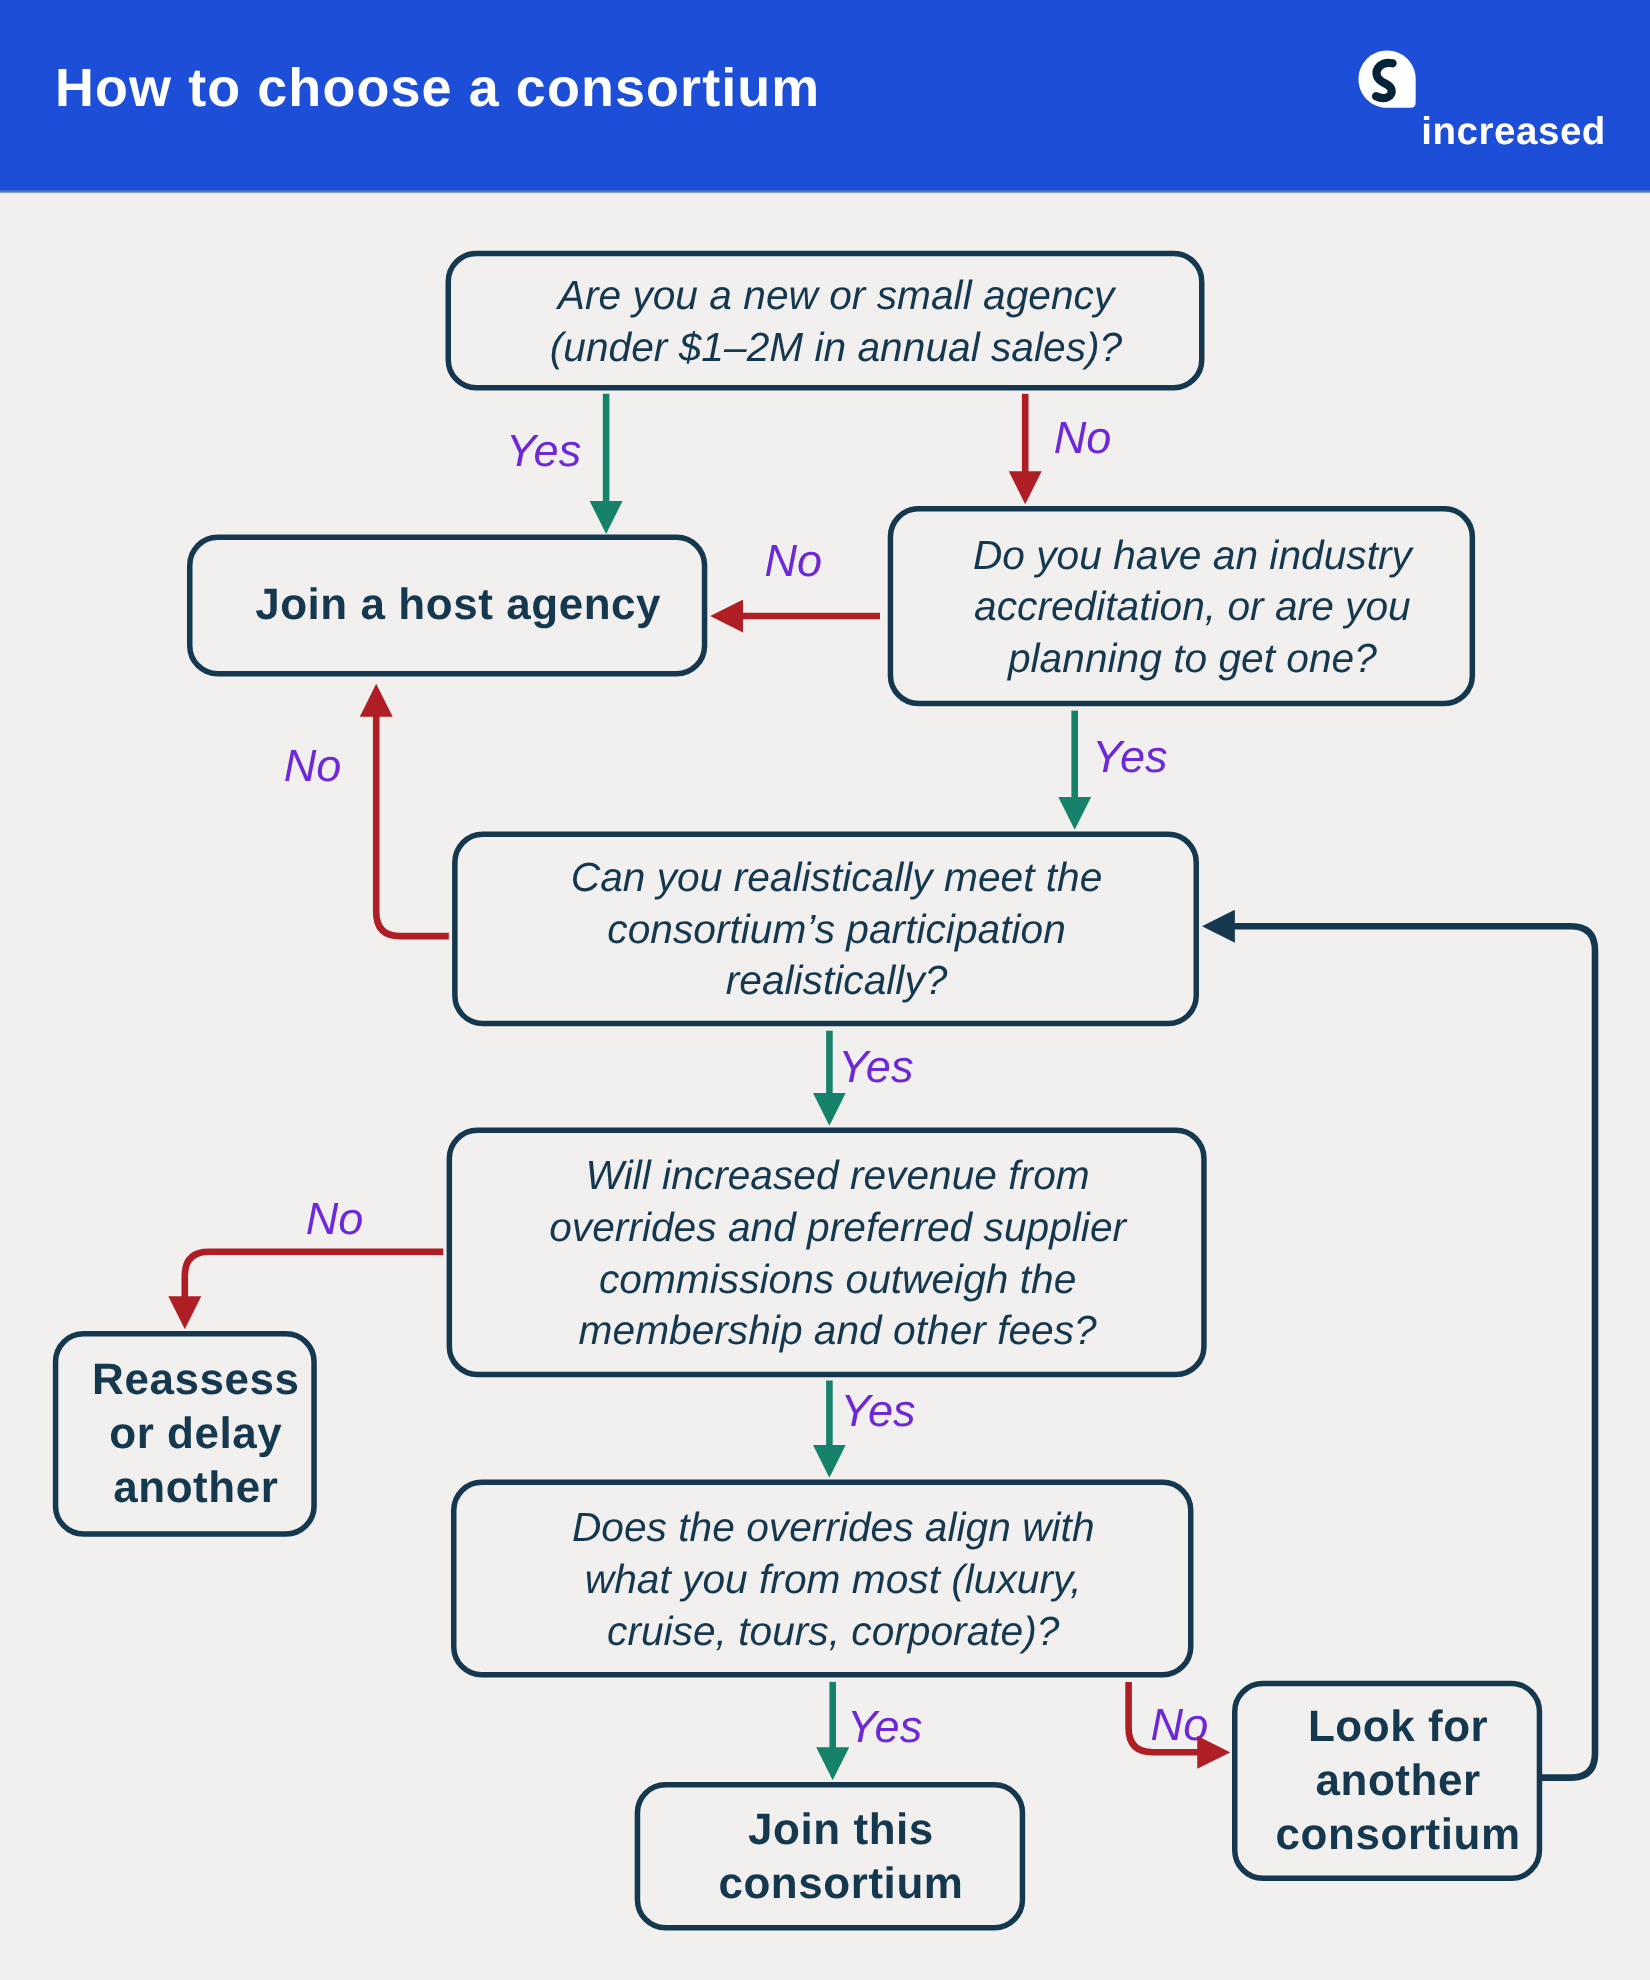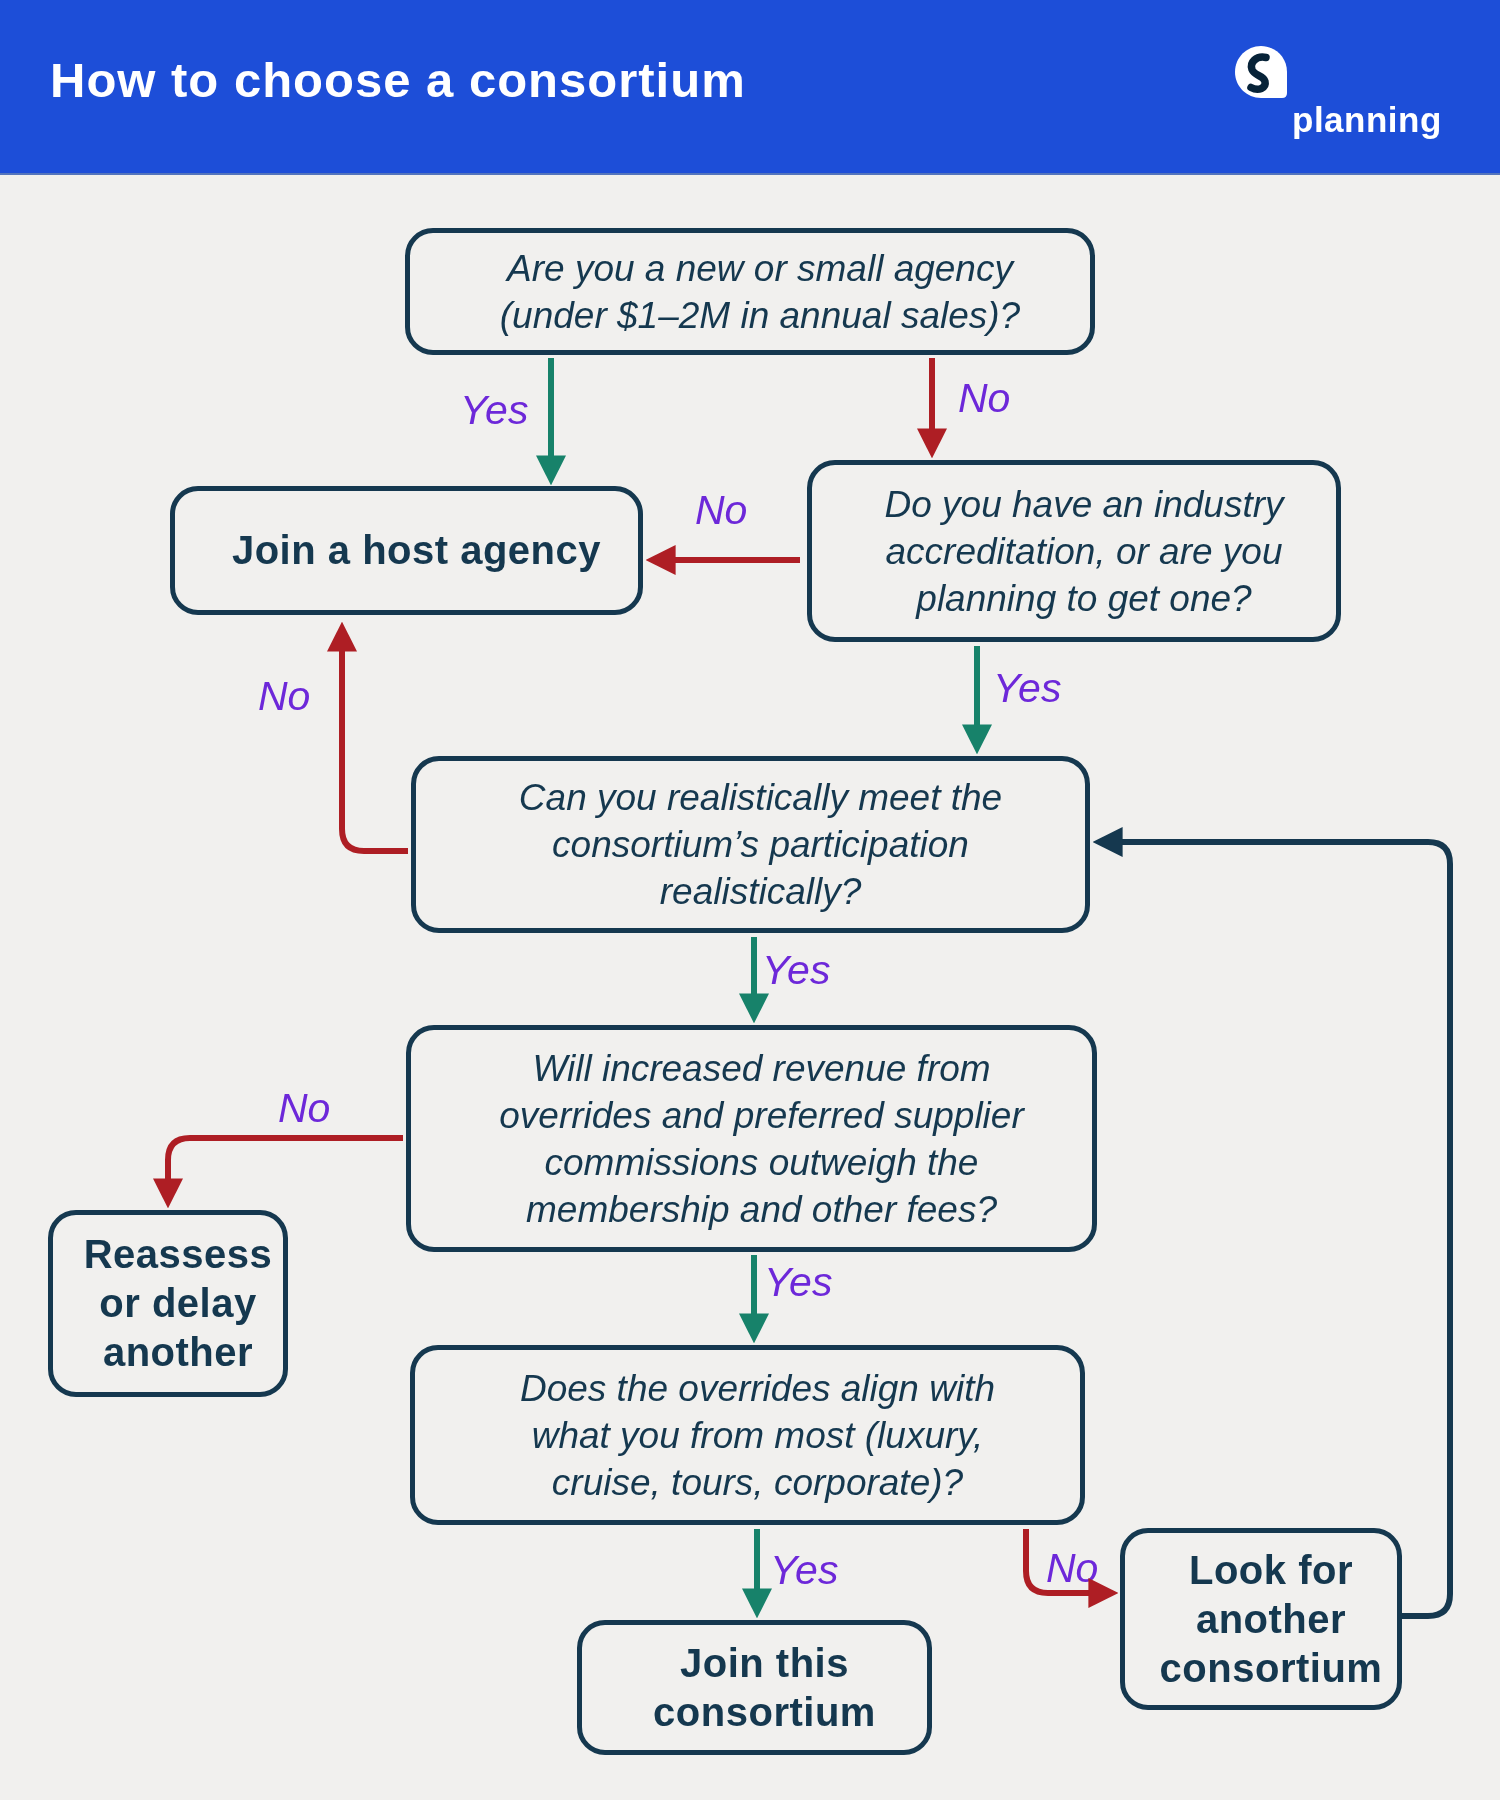--- a/index.html
+++ b/index.html
@@ -44,21 +44,21 @@
 
 <div class="canvas">
 
   <div class="header">
     <div class="title">How to choose a consortium</div>
     <div class="brand">
       <svg class="brand-glyph" width="56" height="56" viewBox="0 0 56 56">
         <path d="M54 28 C54 13.6 42.4 2 28 2 C13.6 2 2 13.6 2 28 C2 42.4 13.6 54 28 54 L49 54 Q54 54 54 49 Z" fill="#FFFFFF"></path>
         <path d="M33 13.5 C23 11.5 16.5 18.5 19 25.5 C21.5 32 30.5 31.5 32 37.5 C33.5 44 25.5 47.5 18 43.5" stroke="#072338" stroke-width="7.5" fill="none" stroke-linecap="round"></path>
       </svg>
-      <div class="brand-name">planning</div>
+      <div class="brand-name">increased</div>
     </div>
   </div>
 
   <div class="node" style="left:405px;top:228px;width:690px;height:127px;">
     <span class="question">Are you a new or small agency</span>
     <span class="question">(under $1–2M in annual sales)?</span>
   </div>
 
   <div class="node" style="left:170px;top:486px;width:473px;height:129px;">
     <span class="action">Join a host agency</span>

